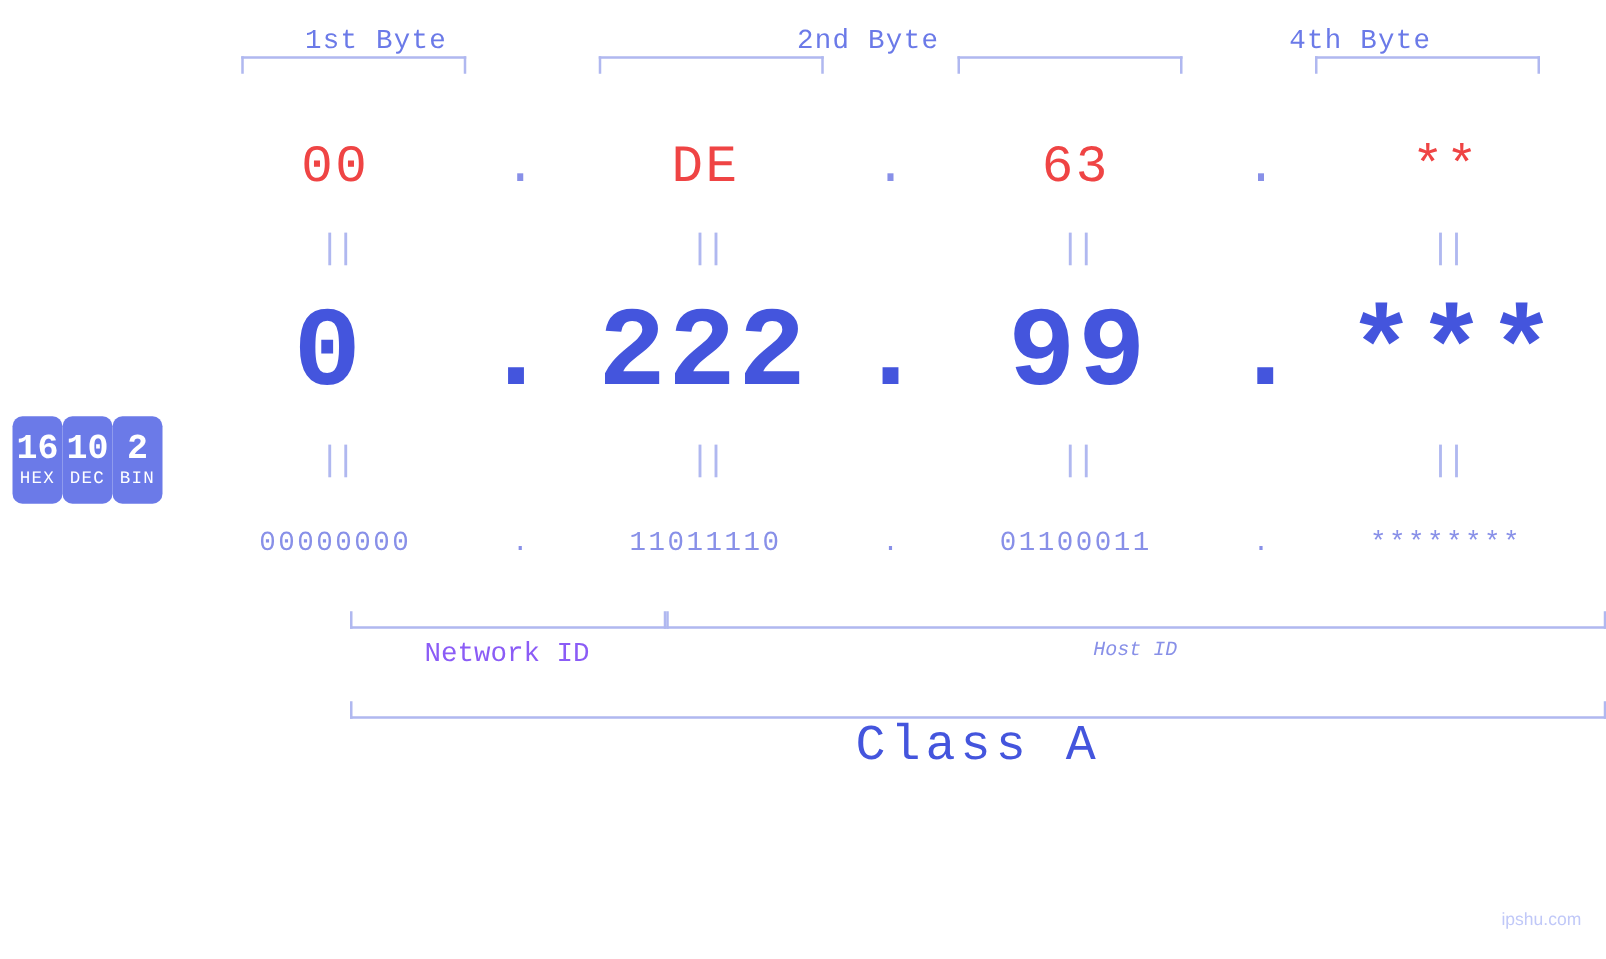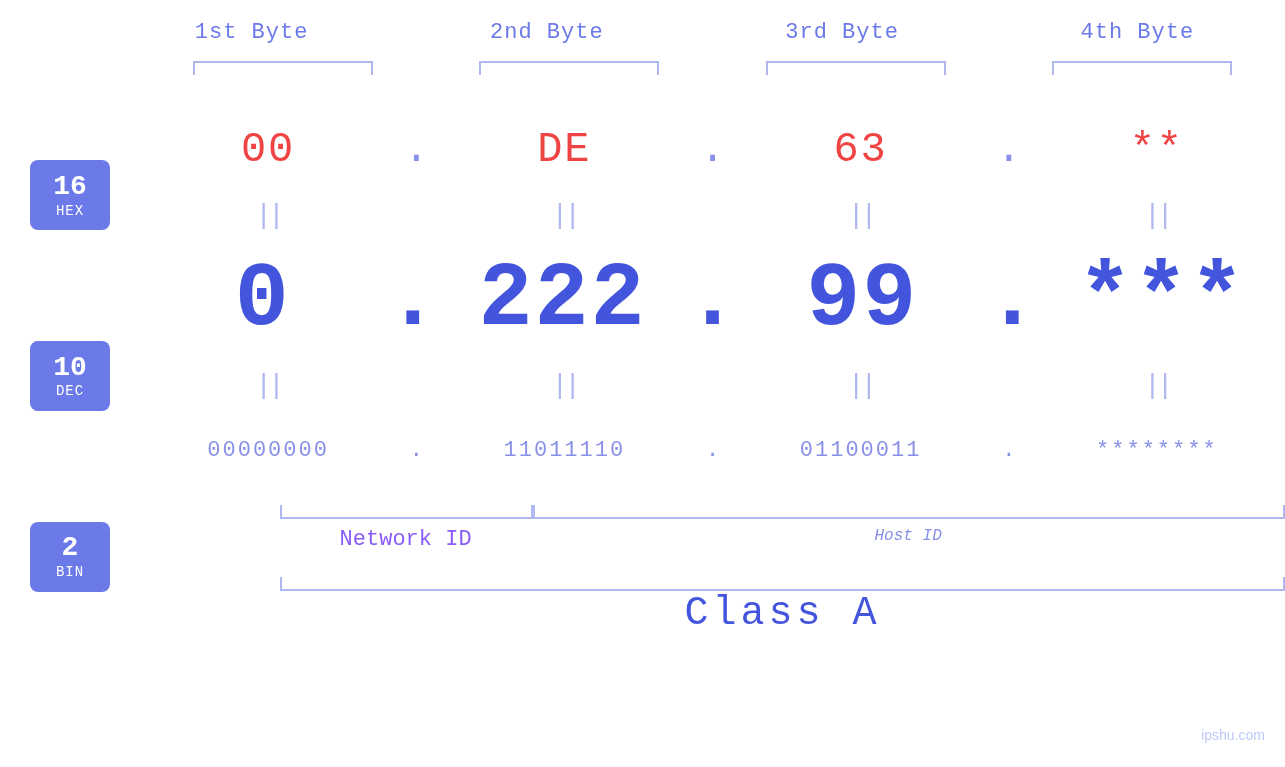--- a/index.html
+++ b/index.html
@@ -22,21 +22,21 @@
       justify-content: flex-start;
       padding-top: 20px;
       position: relative;
     }
 
     
     .byte-headers {
       display: flex;
       width: 100%;
       padding-left: 104px;
-      margin-bottom: 16px;
+      margin-bottom: 0;
     }
 
     .byte-header {
       flex: 1;
       text-align: center;
       color: #6b7ae8;
       font-size: 22px;
       font-family: 'Courier New', Courier, monospace;
       letter-spacing: 1px;
     }
@@ -67,21 +67,20 @@
     .content-area {
       display: flex;
       width: 100%;
       flex: 1;
     }
 
     
     .labels-col {
       width: 140px;
       display: flex;
-      flex-direction: column;
       align-items: center;
       justify-content: space-around;
       padding: 0 10px;
       padding-bottom: 120px;
     }
 
     .base-badge {
       background: #6b7ae8;
       color: white;
       border-radius: 8px;
@@ -297,21 +296,20 @@
     }
   </style>
 </head>
 <body>
 
 <div class="main-container">
 
   <div class="byte-headers">
     <div class="byte-header">1st Byte</div>
     <div class="byte-header">2nd Byte</div>
-    <div class="byte-header">3rd Byte</div>
     <div class="byte-header">4th Byte</div>
   </div>
 
   <div class="top-brackets">
     <div class="bracket-cell">
         <div class="bracket-top"></div>
       </div>
     <div class="bracket-cell">
         <div class="bracket-top"></div>
       </div>

